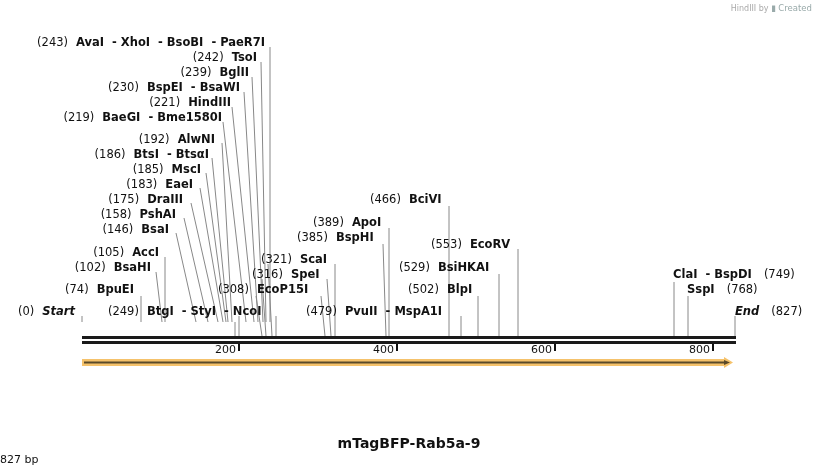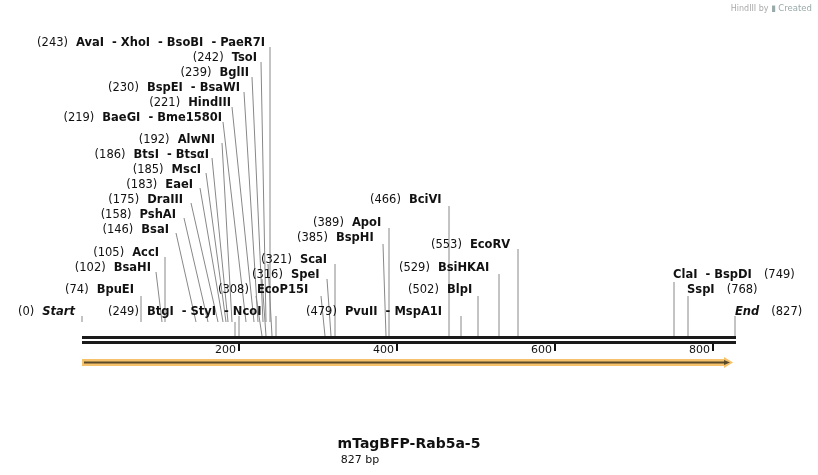--- a/index.html
+++ b/index.html
@@ -5,21 +5,21 @@
   html,body{margin:0;padding:0;background:#fff;}
   body{width:818px;height:475px;position:relative;overflow:hidden;font-family:"DejaVu Sans","Liberation Sans",sans-serif;}
   #map{position:absolute;left:0;top:0;}
   .pos{font-size:11.5px;fill:#111;}
   .name{font-size:11.5px;font-weight:bold;fill:#111;}
   .term{font-size:11.5px;font-weight:bold;font-style:italic;fill:#111;}
   .tick{font-size:11px;fill:#111;}
   .credit{position:absolute;right:6px;top:3px;font-size:8px;color:#aaa;}
   .credit .sg{color:#9aa;font-size:8.5px;}
   .title{position:absolute;left:0;width:818px;top:435px;text-align:center;font-size:14px;font-weight:bold;color:#111;}
-  .bp{position:absolute;left:0;width:720px;top:453px;text-align:center;font-size:11px;color:#111;}
+  .bp{position:absolute;left:0;width:720px;top:453px;text-align:left;font-size:11px;color:#111;}
 </style>
 </head>
 <body>
 
 <div class="credit">
   <span>HindIII by</span>
   <span class="sg">▮</span>
   <span class="sg">Created</span>
 </div>
 
@@ -120,14 +120,14 @@
     <text x="431" y="248"><tspan class="pos">(553)</tspan><tspan class="name" dx="8">EcoRV</tspan></text>
     <text x="399" y="271"><tspan class="pos">(529)</tspan><tspan class="name" dx="8">BsiHKAI</tspan></text>
     <text x="408" y="293"><tspan class="pos">(502)</tspan><tspan class="name" dx="8">BlpI</tspan></text>
 
     <text x="673" y="278"><tspan class="name" style="white-space:pre">ClaI  - BspDI</tspan><tspan class="pos" dx="12">(749)</tspan></text>
     <text x="687" y="293"><tspan class="name">SspI</tspan><tspan class="pos" dx="12">(768)</tspan></text>
     <text x="735" y="315"><tspan class="term">End</tspan><tspan class="pos" dx="12">(827)</tspan></text>
   </g>
 </svg>
 
-<div class="title">mTagBFP-Rab5a-5</div>
+<div class="title">mTagBFP-Rab5a-9</div>
 <div class="bp">827 bp</div>
 
 </body></html>

